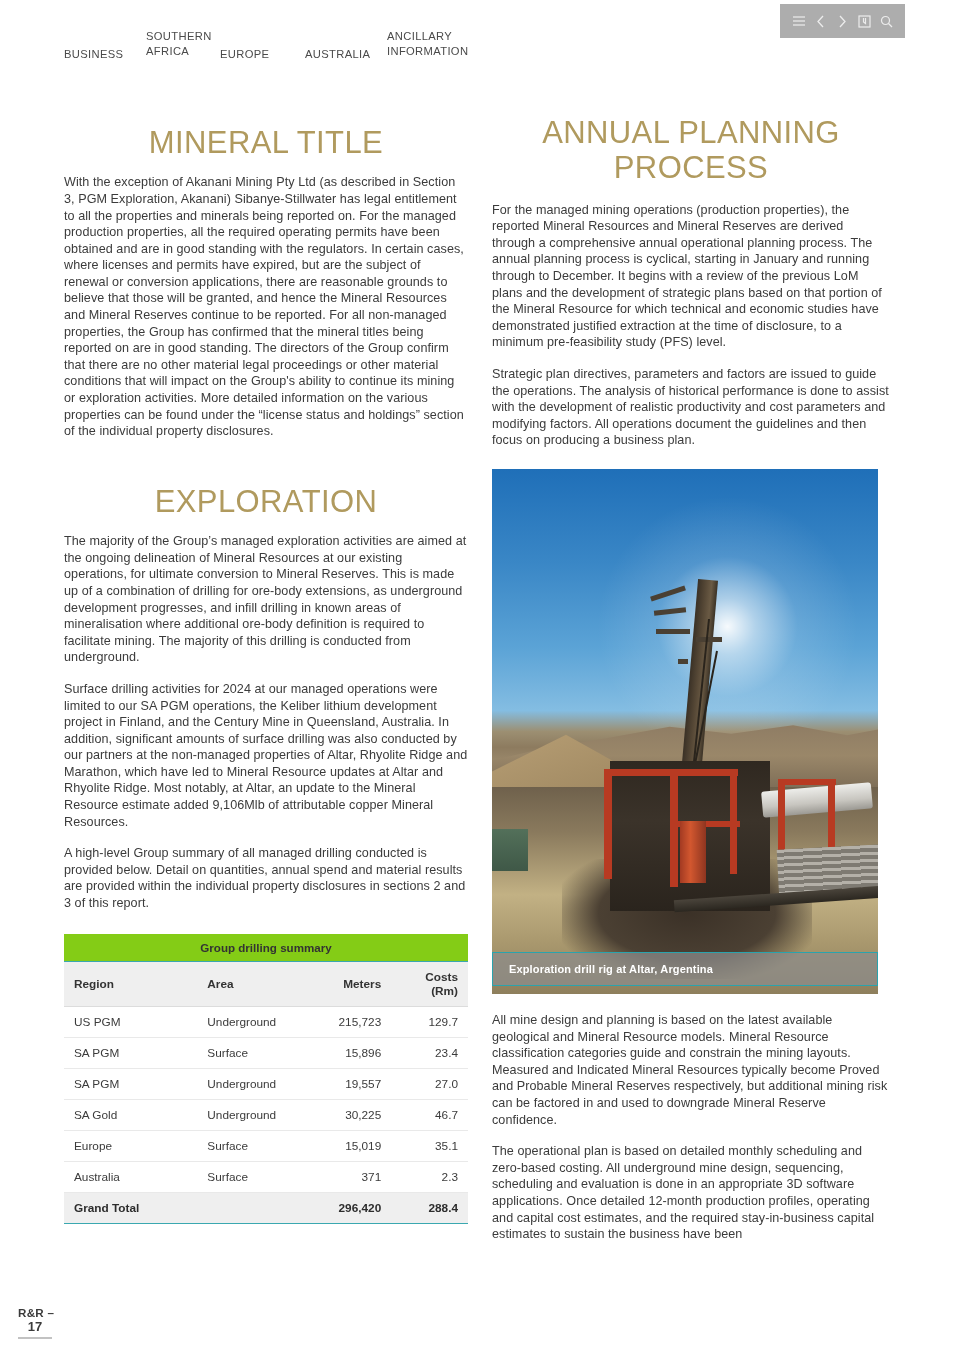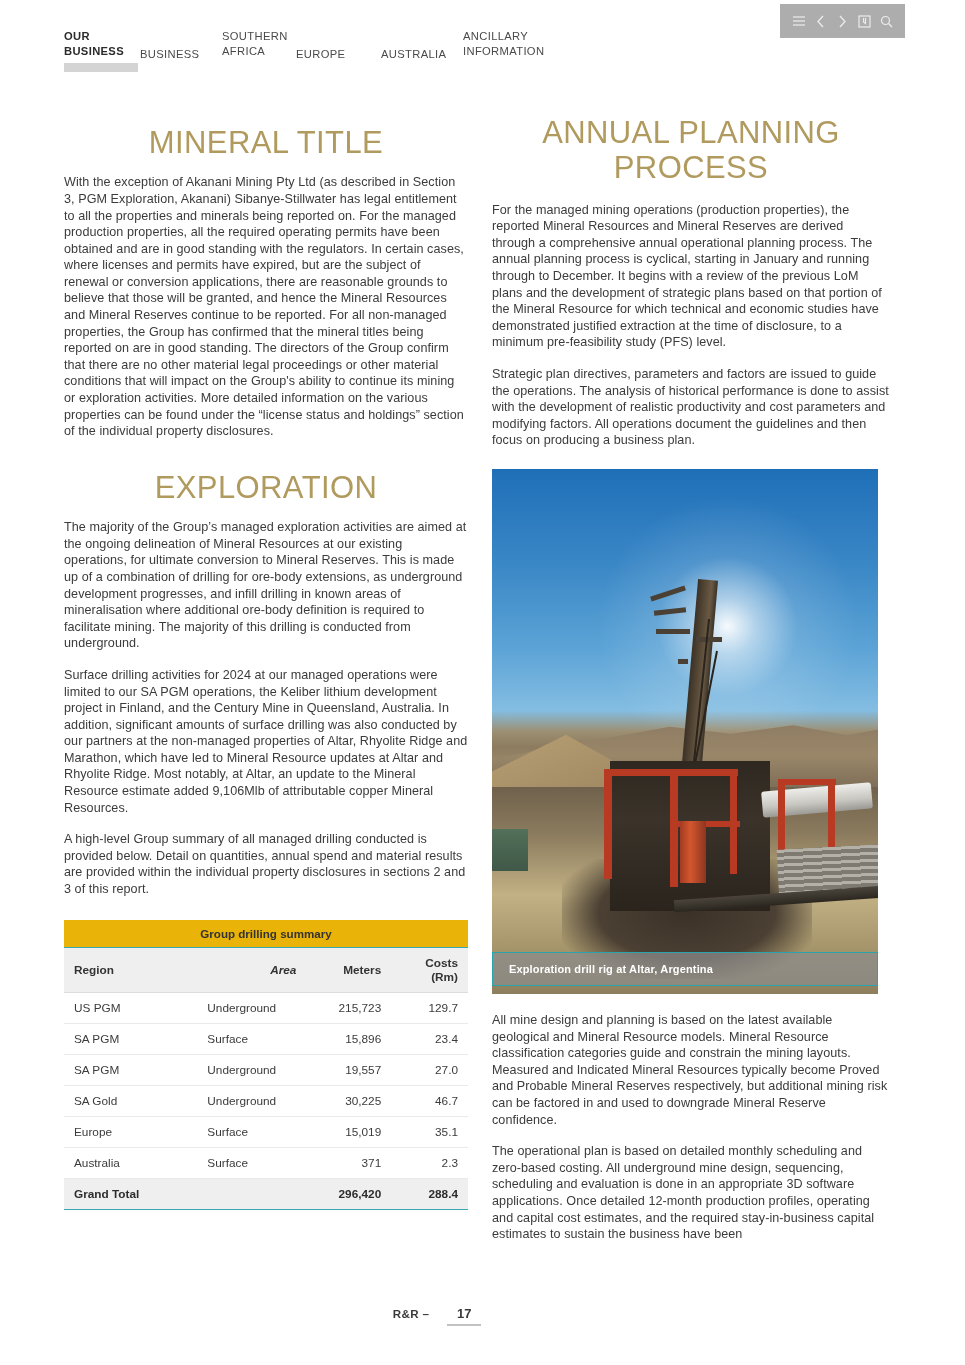--- a/index.html
+++ b/index.html
@@ -93,21 +93,21 @@
   h1.section-head {
     font-size: 31px;
     font-weight: normal;
     letter-spacing: 0.4px;
     color: #b09a5e;
     margin: 0 0 14px 0;
     line-height: 1.14;
     text-align: center;
   }
   h1.section-head.tight { margin-bottom: 16px; }
-  .col-left h1.second { margin-top: 30px; }
+  .col-left h1.second { margin-top: 44px; }
 
   p.body {
     font-size: 12.6px;
     line-height: 16.6px;
     color: #3b3b3b;
     margin: 0 0 15px 0;
     text-align: left;
     letter-spacing: 0.06px;
   }
   p.body:last-child { margin-bottom: 0; }
@@ -116,38 +116,38 @@
   .table-wrap {
     margin-top: 22px;
     width: 404px;
   }
   table.drill {
     width: 100%;
     border-collapse: collapse;
     font-size: 11.6px;
   }
   table.drill .title-row td {
-    background: #eab308;
+    background: #84cc16;
     text-align: center;
     font-weight: bold;
     color: #333;
     padding: 7px 10px;
     font-size: 11.6px;
     border-bottom: 1.6px solid #3aa8b0;
   }
   table.drill thead.cols th {
     background: #efefef;
     font-weight: bold;
     color: #333;
     padding: 8px 10px;
     font-size: 11.8px;
     border-bottom: 1px solid #dcdcdc;
   }
   table.drill thead.cols th.c-region { text-align: left; width: 33%; }
-  table.drill thead.cols th.c-area   { text-align: right; width: 27%; font-style: italic; }
+  table.drill thead.cols th.c-area   { text-align: left; width: 27%; }
   table.drill thead.cols th.c-meters { text-align: right; width: 21%; }
   table.drill thead.cols th.c-costs  { text-align: right; width: 19%; }
 
   table.drill tbody td {
     padding: 8px 10px;
     border-bottom: 1px solid #e9e9e9;
     color: #3b3b3b;
     font-size: 11.8px;
   }
   table.drill tbody td.num { text-align: right; }
@@ -318,20 +318,21 @@
 
   
   .footer {
     position: absolute;
     left: 0; top: 1306px;
     width: 874px;
     display: flex;
     justify-content: center;
     align-items: baseline;
     gap: 0;
+    flex-direction: column;
   }
   .footer .rr {
     font-size: 11.6px;
     font-weight: bold;
     color: #3b3b3b;
     letter-spacing: 0.3px;
   }
   .footer .pgwrap {
     margin-left: 18px;
     text-align: center;
@@ -348,25 +349,20 @@
     background: #c2c2c2;
     width: 34px;
     margin-top: 3px;
   }
 </style>
 </head>
 <body>
 
 <div class="topnav">
   <div class="nav-items">
-    <div class="nav-item active ni-0">
-      <span>OUR
-BUSINESS</span>
-      <span class="underline"></span>
-    </div>
     <div class="nav-item ni-1">
       <span>BUSINESS</span>
     </div>
     <div class="nav-item ni-2">
       <span>SOUTHERN
 AFRICA</span>
     </div>
     <div class="nav-item ni-3">
       <span>EUROPE</span>
     </div>

